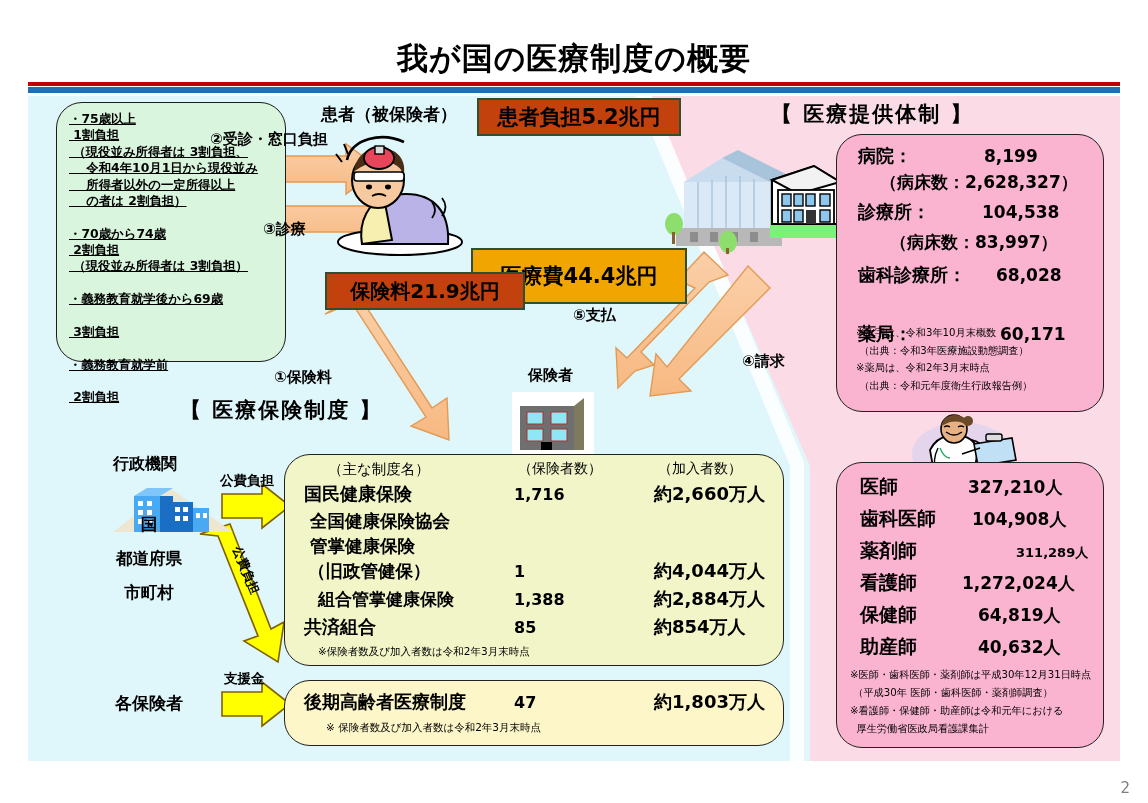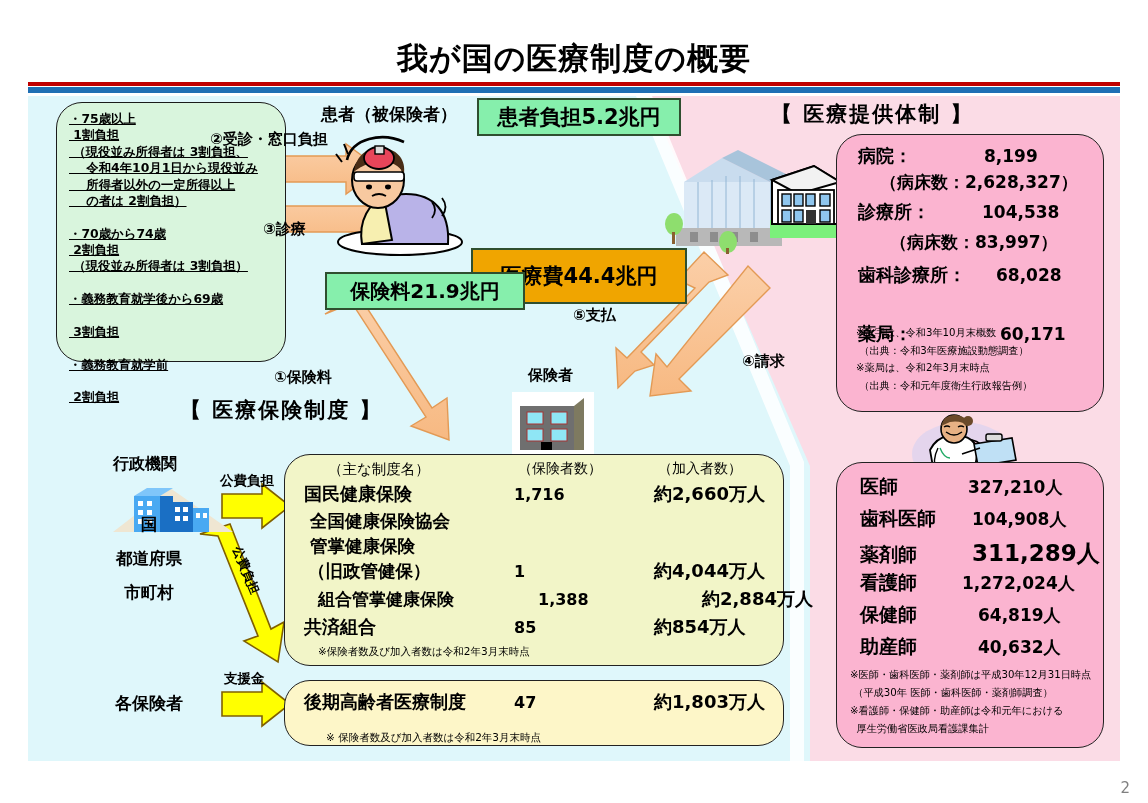--- a/index.html
+++ b/index.html
@@ -25,21 +25,21 @@
   .card{position:absolute;box-sizing:border-box;border:1.6px solid #222;border-radius:26px;}
   .green-card{background:#d9f5dd;border-color:#1b1b1b;}
   .pink-card{background:#fbb4d0;border-color:#222;}
   .yellow-card{background:#f2f5c8;border-color:#222;}
   .yellow-card2{background:#fdf6c8;border-color:#222;}
   .gray-card{background:#d4d4d4;border:1.4px solid #8a8a8a;border-radius:18px;}
 
   
   .callout{position:absolute;box-sizing:border-box;display:flex;align-items:center;
            justify-content:center;font-weight:bold;color:#000;}
-  .cal-yellow{background:#86efac;border:2.5px solid #2f4f2f;}
+  .cal-yellow{background:#c2410c;border:2.5px solid #2f4f2f;}
   .cal-orange{background:#f0a500;border:2.5px solid #2f4f2f;}
 
   
   .tx{position:absolute;color:#000;white-space:pre;line-height:1.28;}
   .b{font-weight:bold;}
   .sec-title{position:absolute;font-weight:bold;font-size:21px;color:#000;letter-spacing:2px;}
 
   .note{font-size:10.5px;line-height:1.45;color:#000;white-space:pre;}
 
   
@@ -250,39 +250,39 @@
     <span class="b" style="font-size:17.5px;">全国健康保険協会</span>
   </div>
   <div class="trow" style="left:282px;top:438px;">
     <span class="b" style="font-size:17.5px;">管掌健康保険</span>
   </div>
   <div class="trow" style="left:280px;top:463px;">
     <span class="b" style="font-size:17.5px;width:206px;display:inline-block;">（旧政管健保）</span>
     <span class="b" style="font-size:16px;width:140px;display:inline-block;">1</span>
     <span class="b" style="font-size:18px;">約4,044万人</span>
   </div>
-  <div class="trow" style="left:290px;top:491px;gap:24px;">
+  <div class="trow" style="left:290px;top:491px;">
     <span class="b" style="font-size:17px;width:196px;display:inline-block;"> 組合管掌健康保険</span>
     <span class="b" style="font-size:16px;width:140px;display:inline-block;">1,388</span>
     <span class="b" style="font-size:18px;">約2,884万人</span>
   </div>
   <div class="trow" style="left:276px;top:519px;">
     <span class="b" style="font-size:18px;width:210px;display:inline-block;">共済組合</span>
     <span class="b" style="font-size:16px;width:140px;display:inline-block;">85</span>
     <span class="b" style="font-size:18px;">約854万人</span>
   </div>
   <div class="tx note" style="left:290px;top:548px;">※保険者数及び加入者数は令和2年3月末時点</div>
 
   <div class="card yellow-card2" style="left:256px;top:584px;width:500px;height:66px;"></div>
   <div class="trow" style="left:276px;top:594px;">
     <span class="b" style="font-size:18px;width:210px;display:inline-block;">後期高齢者医療制度</span>
     <span class="b" style="font-size:16px;width:140px;display:inline-block;">47</span>
     <span class="b" style="font-size:18px;">約1,803万人</span>
   </div>
-  <div class="tx note" style="left:298px;top:624px;margin-top:10px;">※ 保険者数及び加入者数は令和2年3月末時点</div>
+  <div class="tx note" style="left:298px;top:624px;">※ 保険者数及び加入者数は令和2年3月末時点</div>
 
   <div class="sec-title" style="left:743px;top:4px;">【 医療提供体制 】</div>
 
   <div class="card pink-card" style="left:808px;top:38px;width:268px;height:278px;"></div>
 
   <div class="trow" style="left:830px;top:48px;">
     <span class="b" style="font-size:18px;width:126px;display:inline-block;">病院：</span>
     <span class="b" style="font-size:17px;">8,199</span>
   </div>
   <div class="trow" style="left:852px;top:75px;">
@@ -329,21 +329,21 @@
   <div class="trow" style="left:832px;top:378px;">
     <span class="b" style="font-size:19px;width:108px;display:inline-block;">医師</span>
     <span class="b" style="font-size:17px;">327,210人</span>
   </div>
   <div class="trow" style="left:832px;top:410px;">
     <span class="b" style="font-size:19px;width:112px;display:inline-block;">歯科医師</span>
     <span class="b" style="font-size:17px;">104,908人</span>
   </div>
   <div class="trow" style="left:832px;top:442px;">
     <span class="b" style="font-size:19px;width:112px;display:inline-block;">薬剤師</span>
-    <span class="b" style="font-size:23px;">311,289人</span>
+    <span class="b" style="font-size:13px;margin-left:44px;">311,289人</span>
   </div>
   <div class="trow" style="left:832px;top:474px;">
     <span class="b" style="font-size:19px;width:102px;display:inline-block;">看護師</span>
     <span class="b" style="font-size:17px;">1,272,024人</span>
   </div>
   <div class="trow" style="left:832px;top:506px;">
     <span class="b" style="font-size:19px;width:118px;display:inline-block;">保健師</span>
     <span class="b" style="font-size:17px;">64,819人</span>
   </div>
   <div class="trow" style="left:832px;top:538px;">

